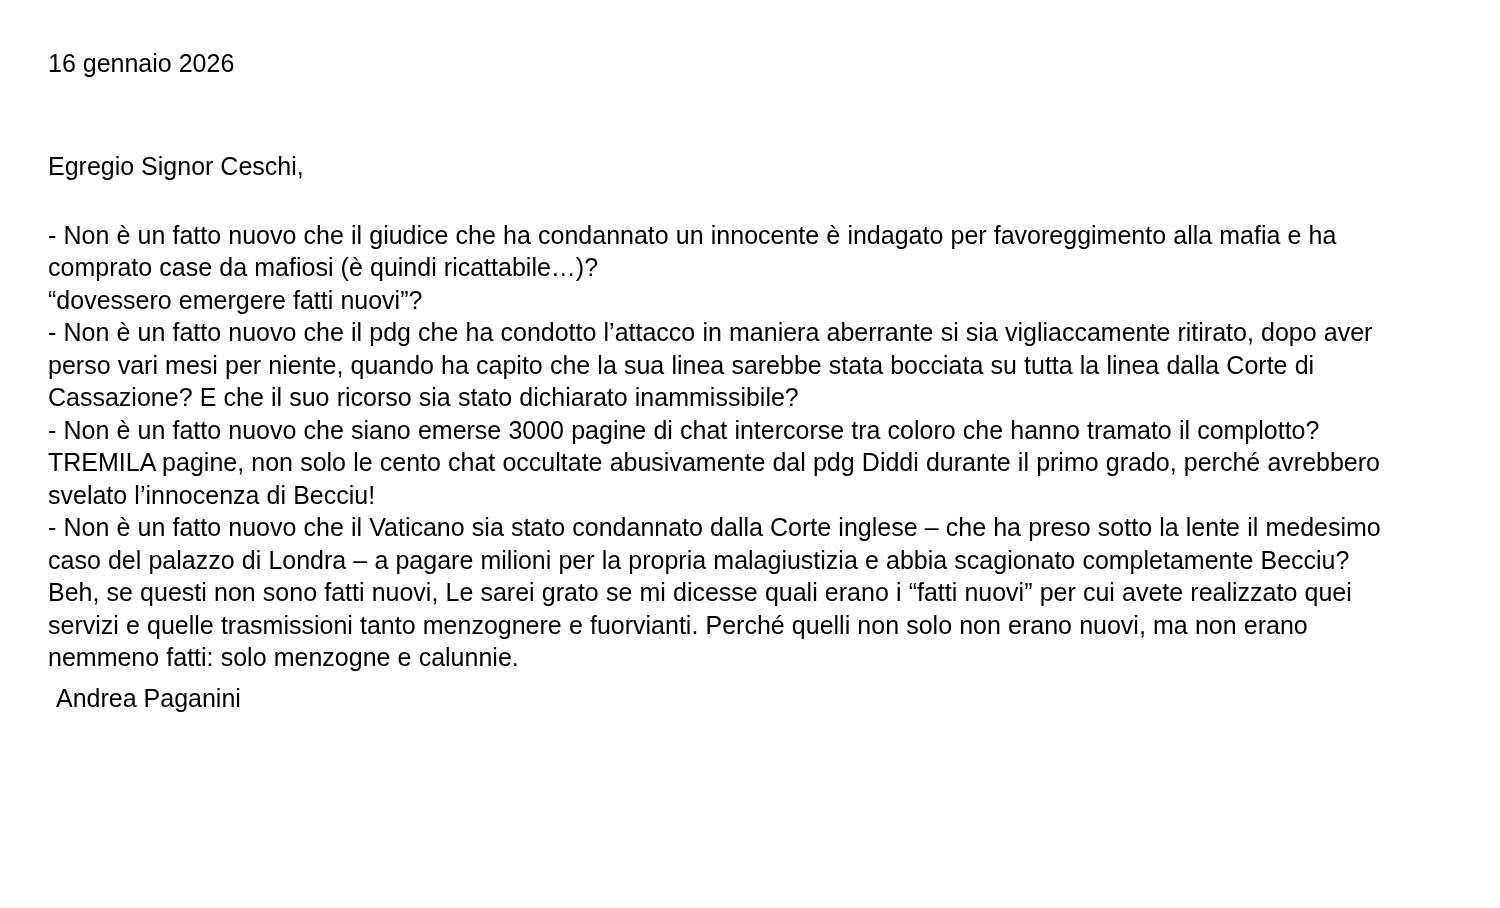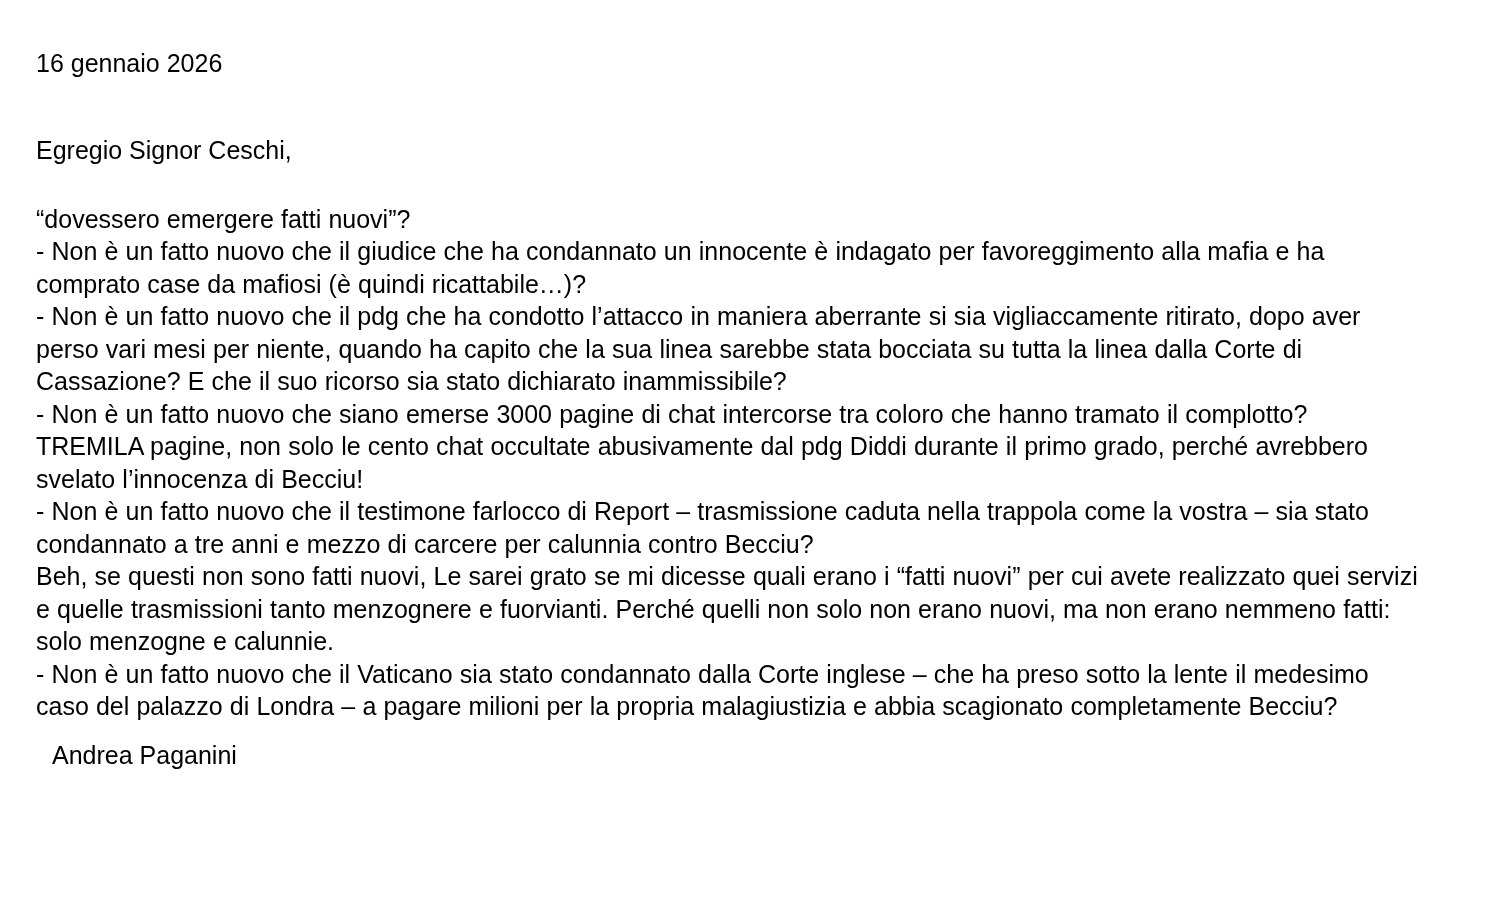--- a/index.html
+++ b/index.html
@@ -11,62 +11,61 @@
     width: 1500px;
     height: 908px;
     font-family: "Liberation Sans", sans-serif;
     color: #000000;
     overflow: hidden;
   }
   .page {
     box-sizing: border-box;
     width: 1468px;
     height: 908px;
-    padding: 40px 48px 0 36px;
+    padding: 40px 48px 0 48px;
     background: #ffffff;
   }
   .date-line {
     font-size: 25px;
     line-height: 1.25;
     margin: 8px 0 0 0;
   }
   .salutation {
     font-size: 25px;
     line-height: 1.25;
-    margin: 56px 0 0 0;
+    margin: 72px 0 0 0;
   }
   .body-block {
     margin: 36px 0 0 0;
   }
   .para {
     font-size: 25px;
     line-height: 1.30;
     margin: 0;
     text-align: left;
     word-spacing: 0.2px;
   }
   .signature {
     font-size: 25px;
     line-height: 1.30;
-    margin: 16px;
+    margin: 8px;
   }
 </style>
 </head>
 <body>
 
 <div class="page">
 
   <p class="date-line">16 gennaio 2026</p>
 
   <p class="salutation">Egregio Signor Ceschi,</p>
 
   <div class="body-block">
+    <p class="para">- Non è un fatto nuovo che il giudice che ha condannato un innocente è indagato per favoreggimento alla mafia e ha comprato case da mafiosi (è quindi ricattabile…)?</p>
     <p class="para">“dovessero emergere fatti nuovi”?</p>
-    <p class="para">- Non è un fatto nuovo che il giudice che ha condannato un innocente è indagato per favoreggimento alla mafia e ha comprato case da mafiosi (è quindi ricattabile…)?</p>
     <p class="para">- Non è un fatto nuovo che il pdg che ha condotto l’attacco in maniera aberrante si sia vigliaccamente ritirato, dopo aver perso vari mesi per niente, quando ha capito che la sua linea sarebbe stata bocciata su tutta la linea dalla Corte di Cassazione? E che il suo ricorso sia stato dichiarato inammissibile?</p>
     <p class="para">- Non è un fatto nuovo che siano emerse 3000 pagine di chat intercorse tra coloro che hanno tramato il complotto? TREMILA pagine, non solo le cento chat occultate abusivamente dal pdg Diddi durante il primo grado, perché avrebbero svelato l’innocenza di Becciu!</p>
-    <p class="para">- Non è un fatto nuovo che il testimone farlocco di Report – trasmissione caduta nella trappola come la vostra – sia stato condannato a tre anni e mezzo di carcere per calunnia contro Becciu?</p>
+    <p class="para">- Non è un fatto nuovo che il Vaticano sia stato condannato dalla Corte inglese – che ha preso sotto la lente il medesimo caso del palazzo di Londra – a pagare milioni per la propria malagiustizia e abbia scagionato completamente Becciu?</p>
     <p class="para">Beh, se questi non sono fatti nuovi, Le sarei grato se mi dicesse quali erano i “fatti nuovi” per cui avete realizzato quei servizi e quelle trasmissioni tanto menzognere e fuorvianti. Perché quelli non solo non erano nuovi, ma non erano nemmeno fatti: solo menzogne e calunnie.</p>
-    <p class="para">- Non è un fatto nuovo che il Vaticano sia stato condannato dalla Corte inglese – che ha preso sotto la lente il medesimo caso del palazzo di Londra – a pagare milioni per la propria malagiustizia e abbia scagionato completamente Becciu?</p>
     <p class="signature">Andrea Paganini</p>
   </div>
 
 </div>
 
 </body></html>

